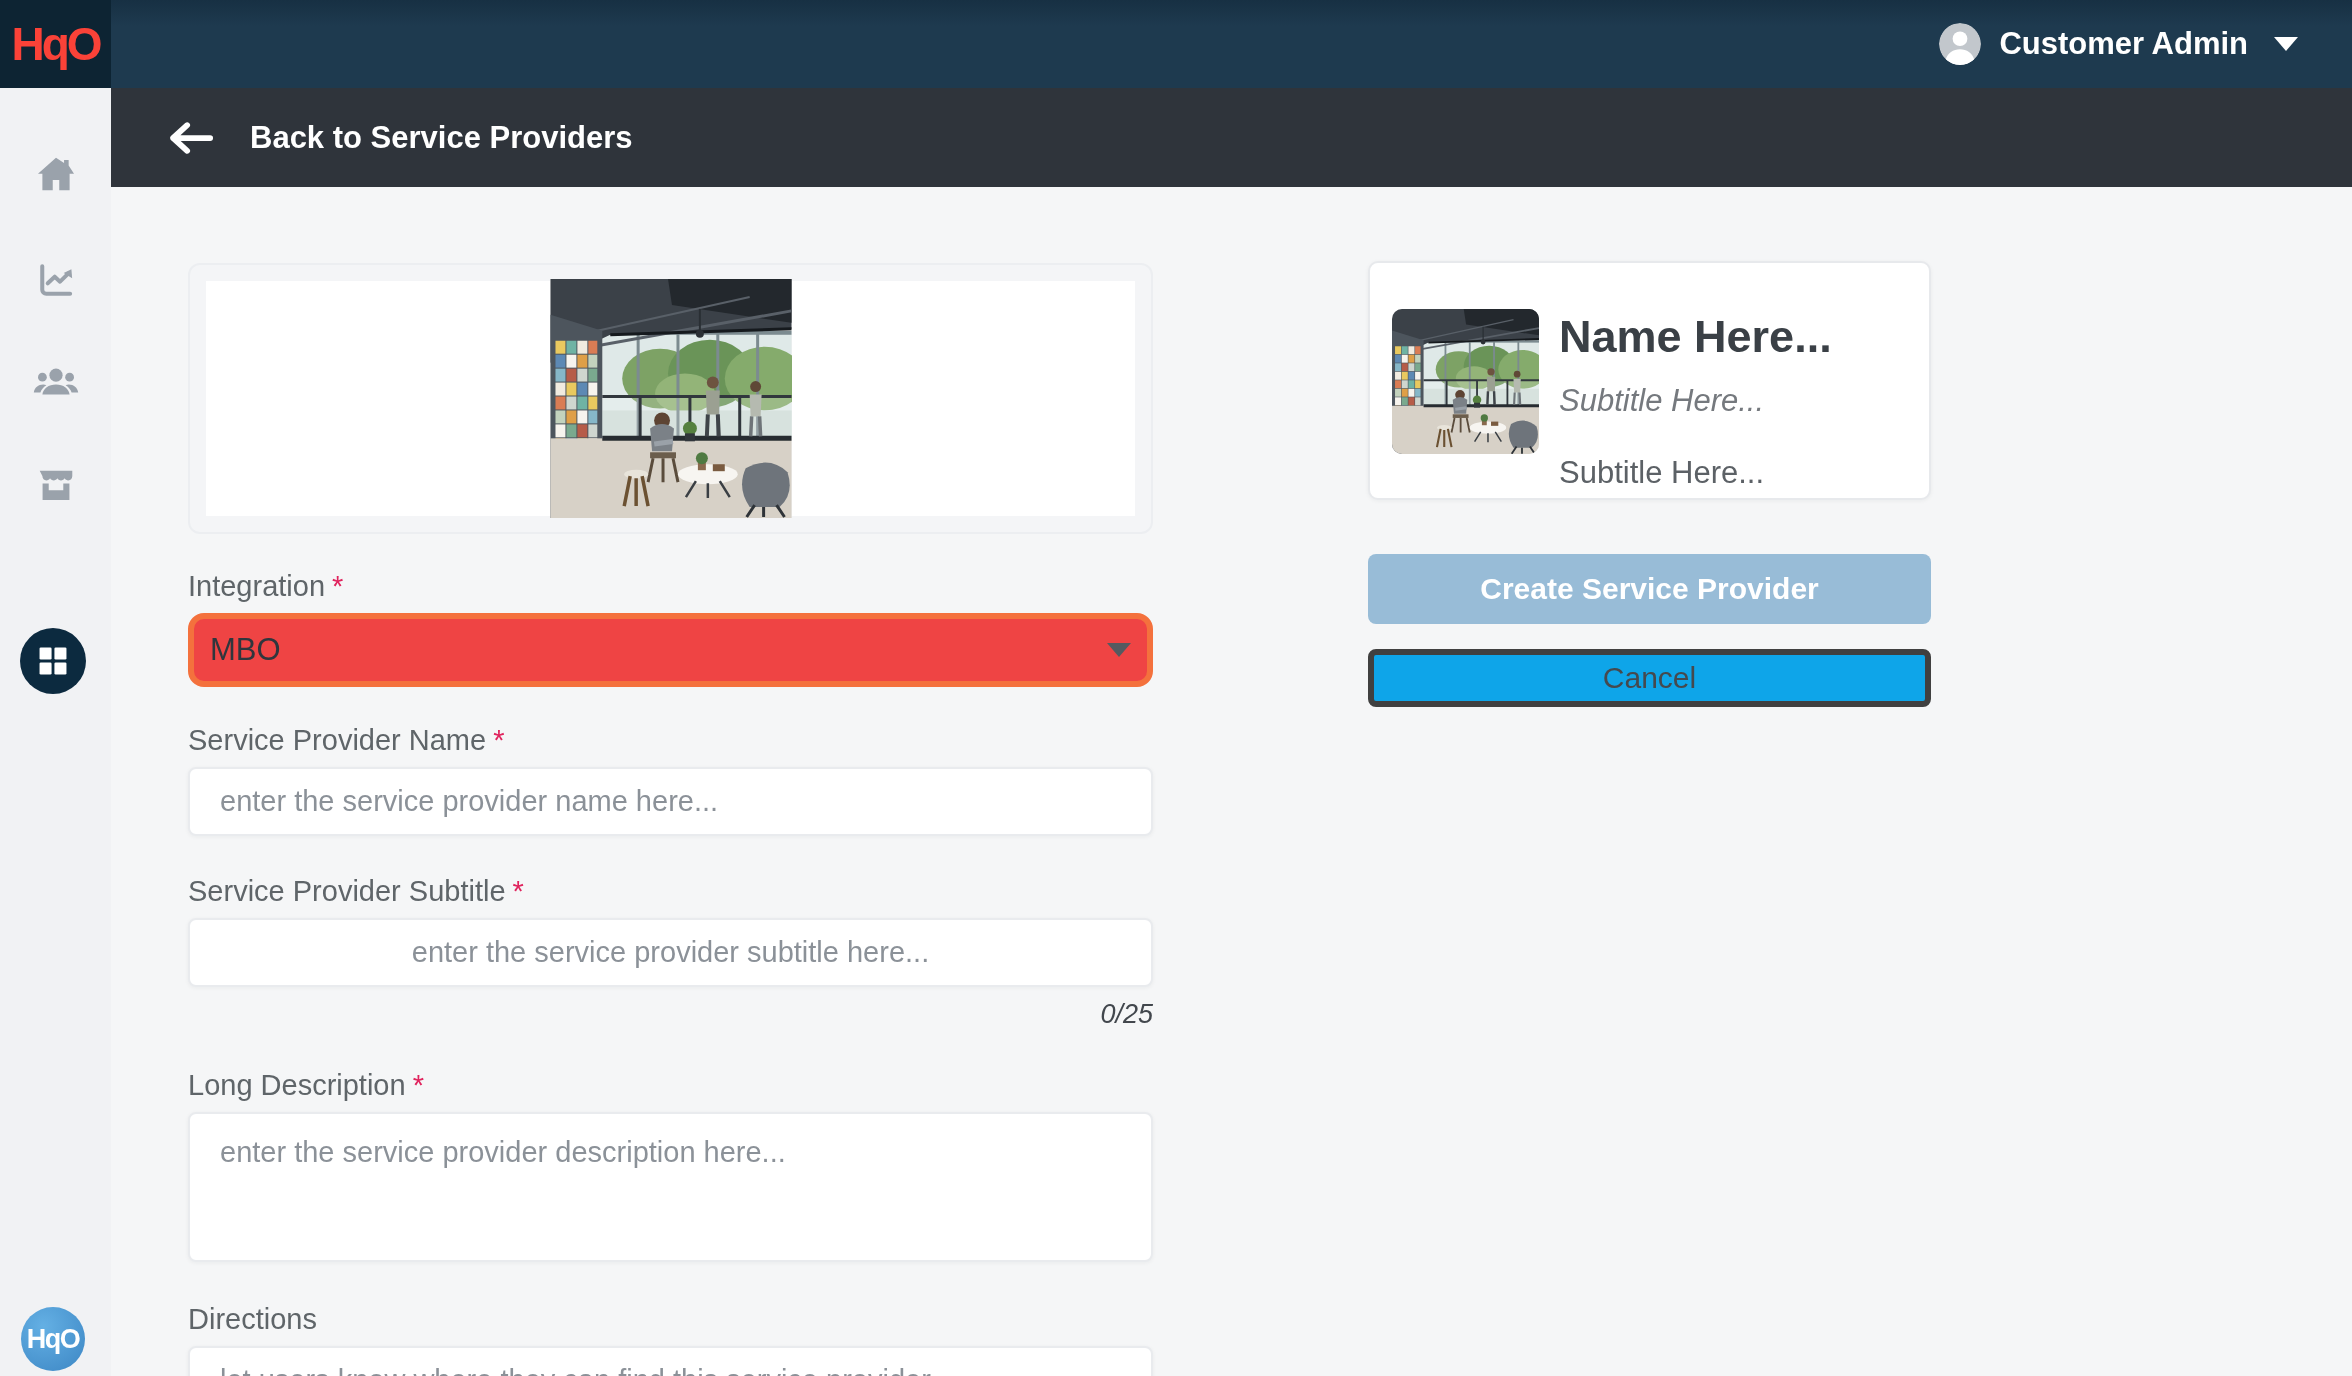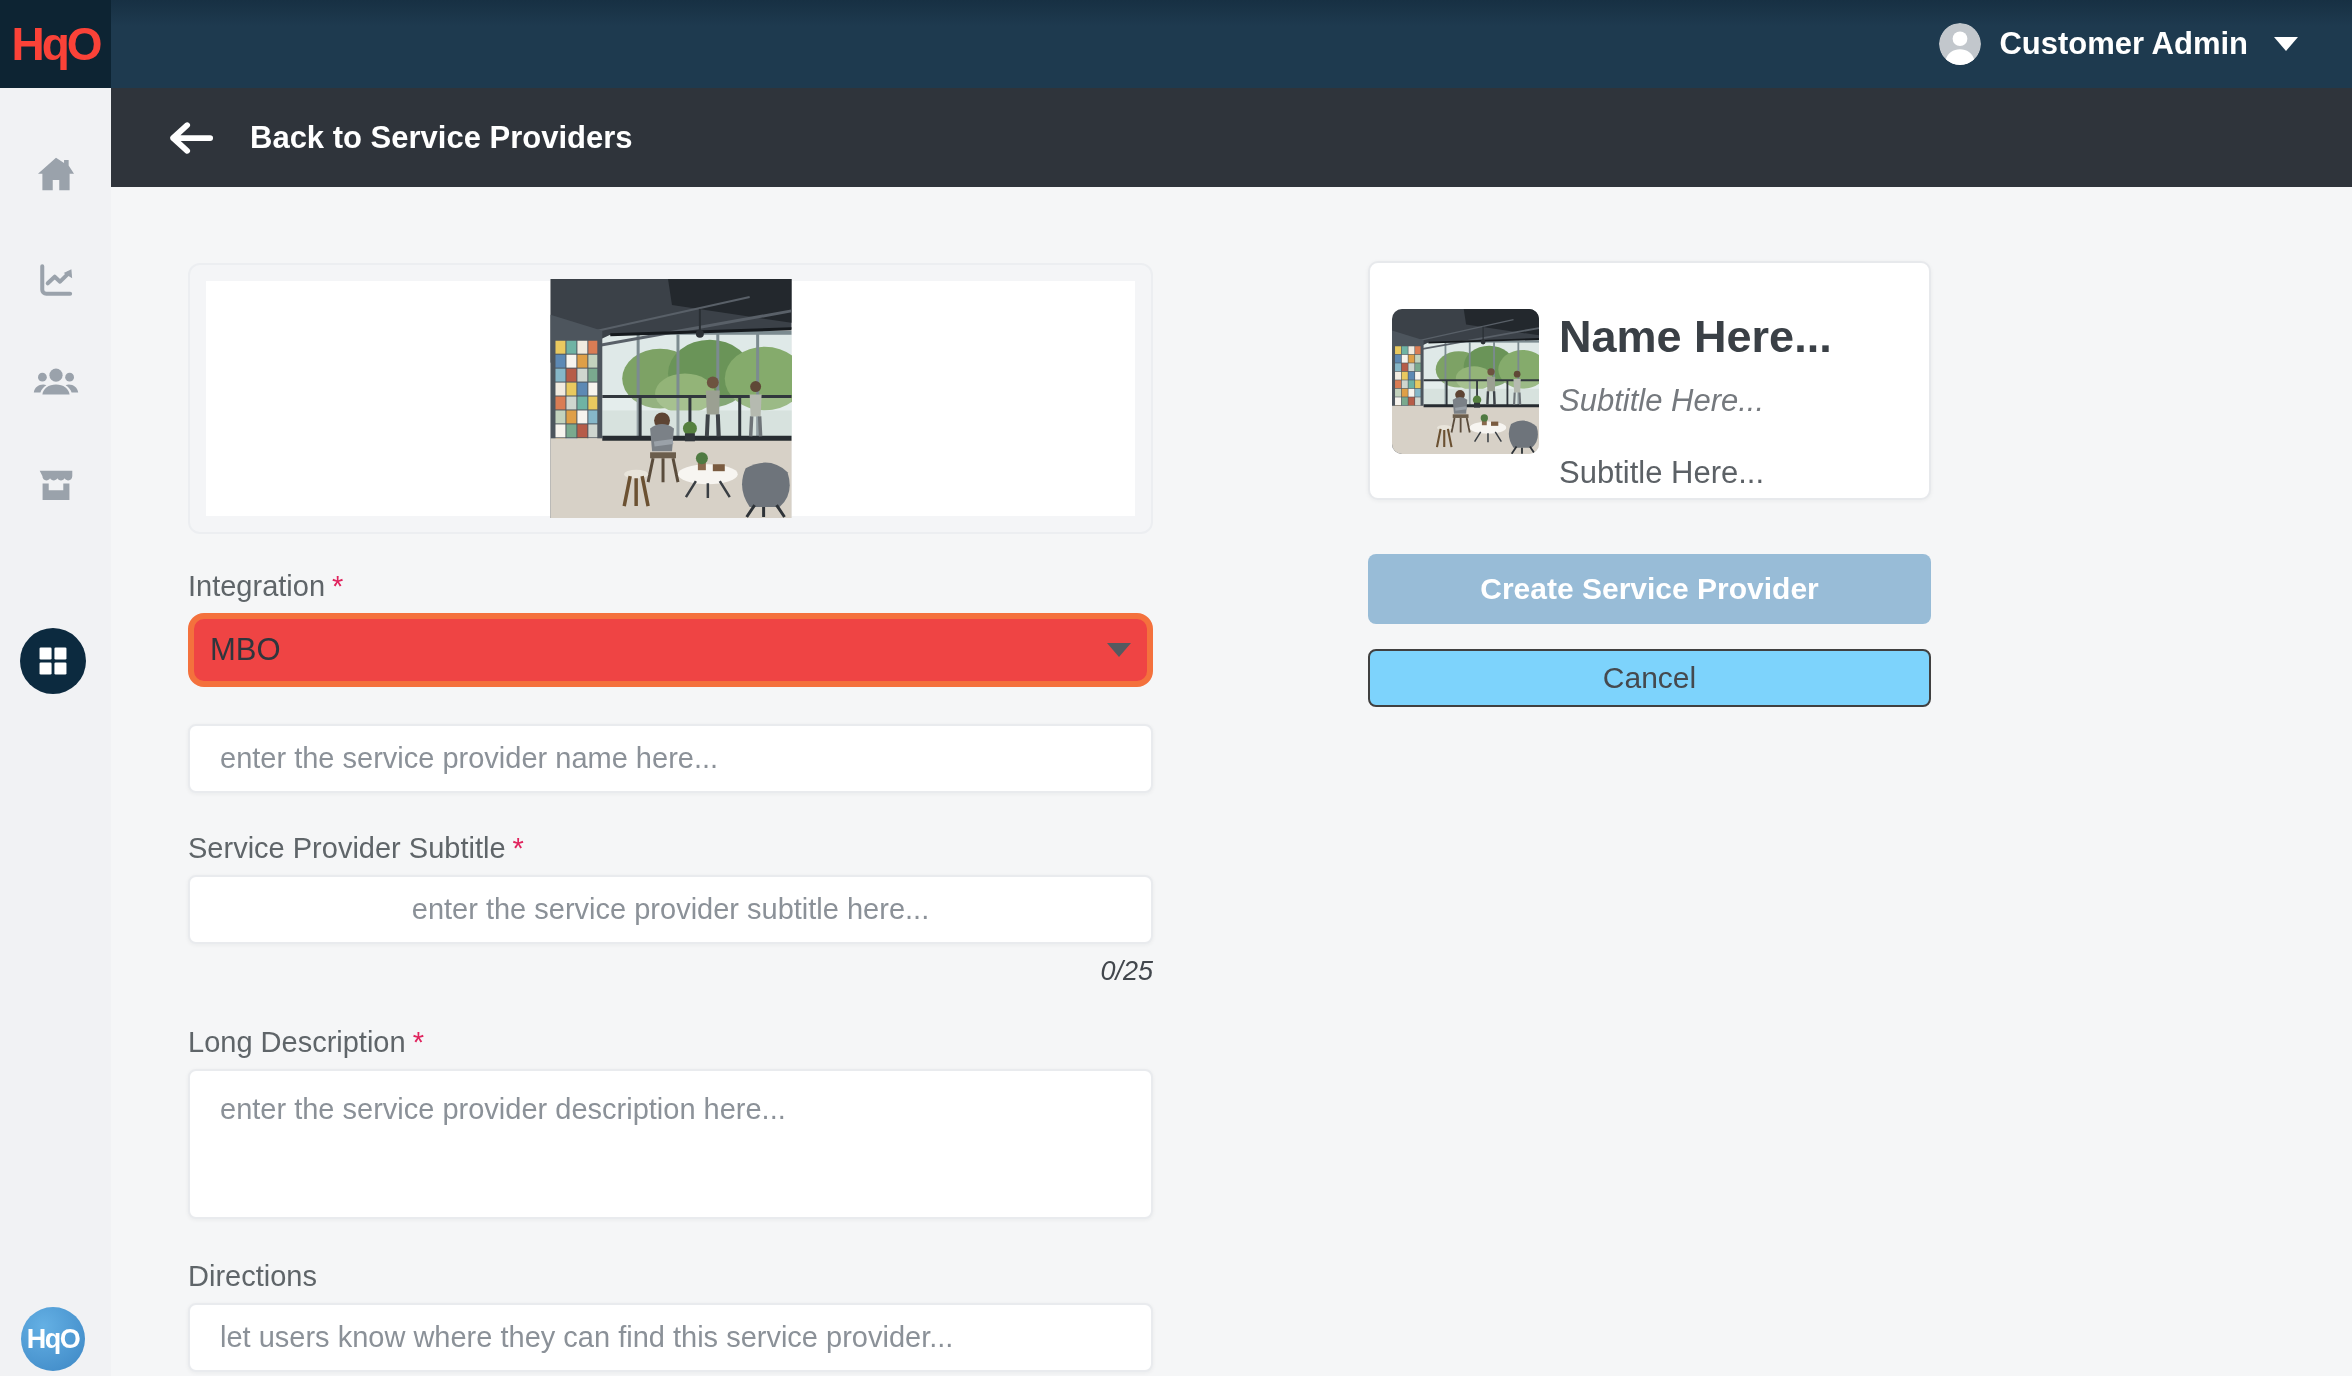--- a/index.html
+++ b/index.html
@@ -153,21 +153,21 @@
 
   
   .btn-create {
     margin-top: 54px; width: 563px; height: 70px;
     background: #98bcd7; border: none; border-radius: 8px;
     color: #ffffff; font-weight: bold; font-size: 30px;
     font-family: "Liberation Sans", sans-serif; cursor: pointer;
   }
   .btn-cancel {
     margin-top: 25px; width: 563px; height: 58px;
-    background: #7dd3fc; border: 2px solid #404040; border-radius: 8px;
+    background: #0ea5e9; border: 6px solid #404040; border-radius: 8px;
     color: #45494e; font-size: 30px;
     font-family: "Liberation Sans", sans-serif; cursor: pointer;
   }
 
   .hidden-defs { position: absolute; width: 0; height: 0; overflow: hidden; }
 </style>
 </head>
 <body>
 
 <svg class="hidden-defs" aria-hidden="true">
@@ -358,20 +358,23 @@
     </div>
 
     <label class="field-label">
       <span>Integration</span><span class="req">*</span>
     </label>
     <div class="select-box">
       <span class="select-value">MBO</span>
       <span class="select-caret"></span>
     </div>
 
+    <label class="field-label">
+      <span>Service Provider Name</span><span class="req">*</span>
+    </label>
     <input class="text-input mb-name" type="text" placeholder="enter the service provider name here..." style="">
 
     <label class="field-label">
       <span>Service Provider Subtitle</span><span class="req">*</span>
     </label>
     <input class="text-input mb-sub" type="text" placeholder="enter the service provider subtitle here..." style="">
     <div class="counter">0/25</div>
 
     <label class="field-label">
       <span>Long Description</span><span class="req">*</span>

